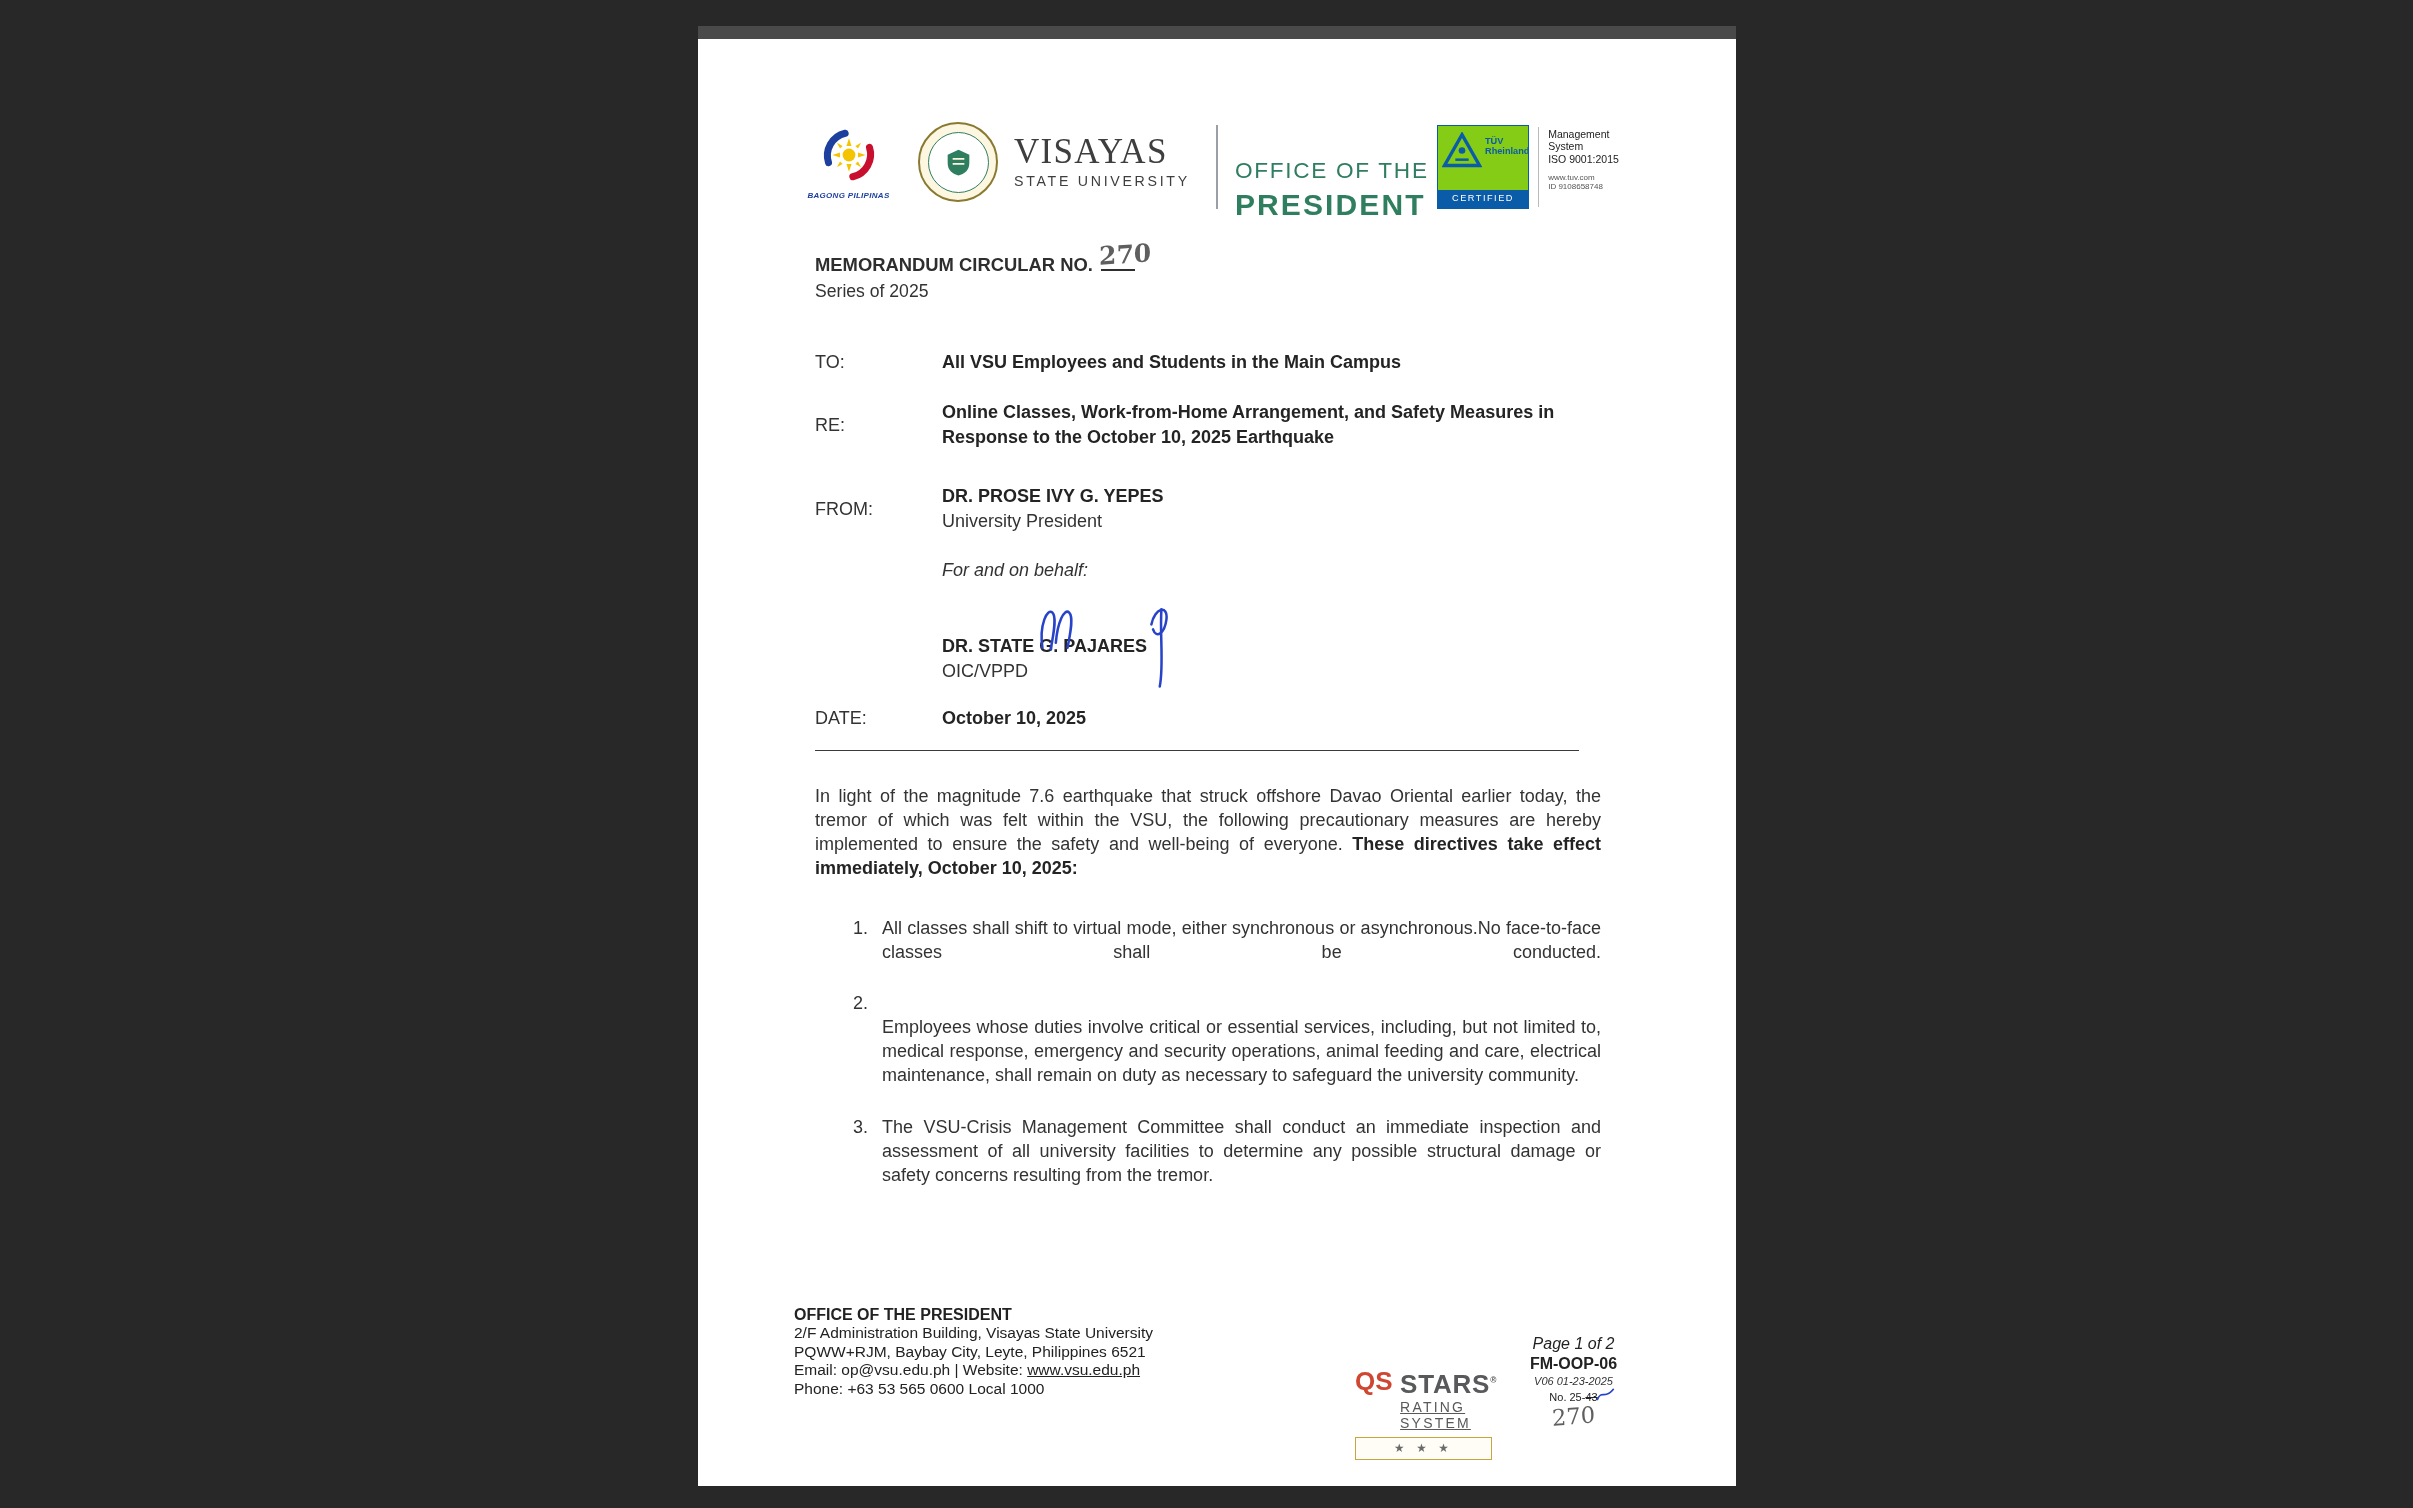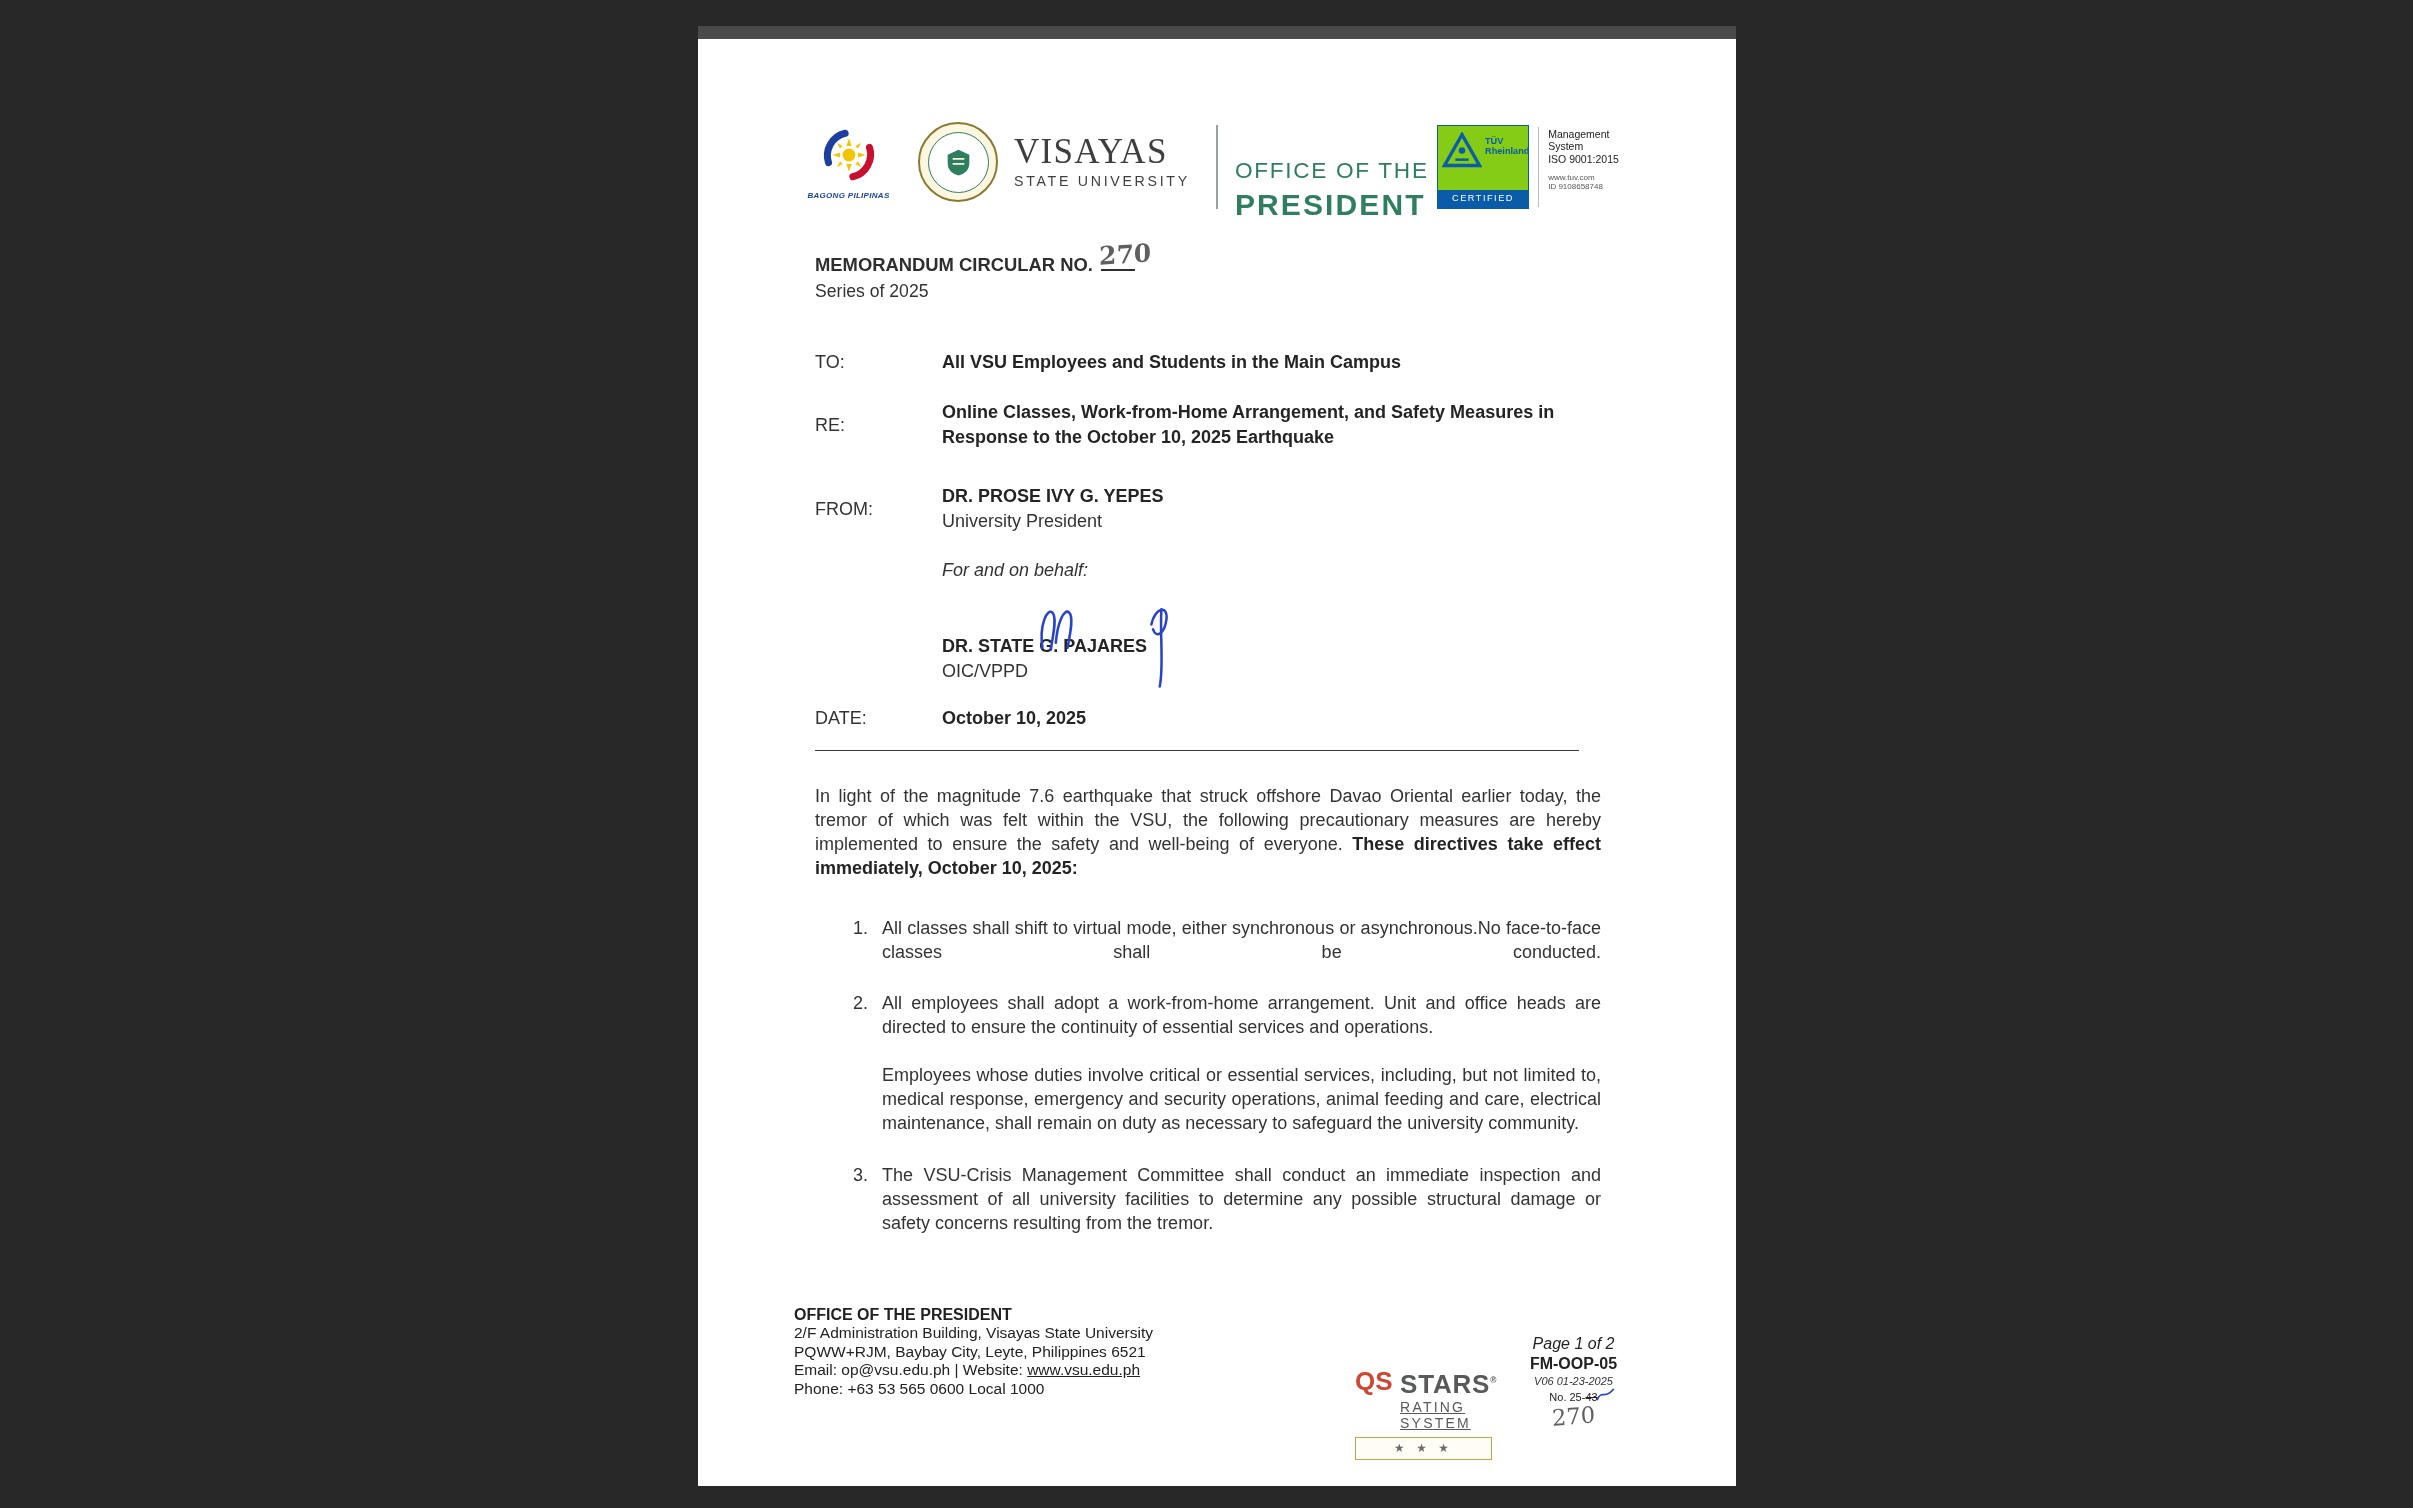--- a/index.html
+++ b/index.html
@@ -224,21 +224,20 @@
     <p class="intro"><span>In light of the magnitude 7.6 earthquake that struck offshore Davao Oriental earlier today, the tremor of which was felt within the VSU, the following precautionary measures are hereby implemented to ensure the safety and well-being of everyone. </span><span class="bold-part">These directives take effect immediately, October 10, 2025:</span></p>
 
     <div class="list-item item1">
       <div class="num">1.</div>
       <div class="itext justify-last">All classes shall shift to virtual mode, either synchronous or asynchronous.No face-to-face classes shall be conducted.</div>
     </div>
 
     <div class="list-item item2">
       <div class="num">2.</div>
       <div class="itext">
-        <div>All employees shall adopt a work-from-home arrangement. Unit and office heads are directed to ensure the continuity of essential services and operations.</div>
         <div class="sub">Employees whose duties involve critical or essential services, including, but not limited to, medical response, emergency and security operations, animal feeding and care, electrical maintenance, shall remain on duty as necessary to safeguard the university community.</div>
       </div>
     </div>
 
     <div class="list-item item3">
       <div class="num">3.</div>
       <div class="itext">The VSU-Crisis Management Committee shall conduct an immediate inspection and assessment of all university facilities to determine any possible structural damage or safety concerns resulting from the tremor.</div>
     </div>
   </div>
 
@@ -256,21 +255,21 @@
       <div>
         <div class="qs-word"><span>STARS</span><span class="qs-reg">®</span></div>
         <div class="qs-rating">RATING SYSTEM</div>
       </div>
     </div>
     <div class="qs-bar">★ ★ ★</div>
   </div>
 
   <div class="footer-right">
     <div class="fr-page">Page 1 of 2</div>
-    <div class="fr-code">FM-OOP-05</div>
+    <div class="fr-code">FM-OOP-06</div>
     <div class="fr-ver">V06 01-23-2025</div>
     <div class="fr-no">
       <span>No. 25-</span><span class="struck">43</span>
       <svg class="fr-tick" width="22" height="18.4" viewBox="0 0 26 22">
         <path d="M4,16 C9,4 13,17 23,4" stroke="#2743c9" stroke-width="2" fill="none" stroke-linecap="round"></path>
       </svg>
     </div>
     <div class="hw fr-hw">270</div>
   </div>
 </div>

